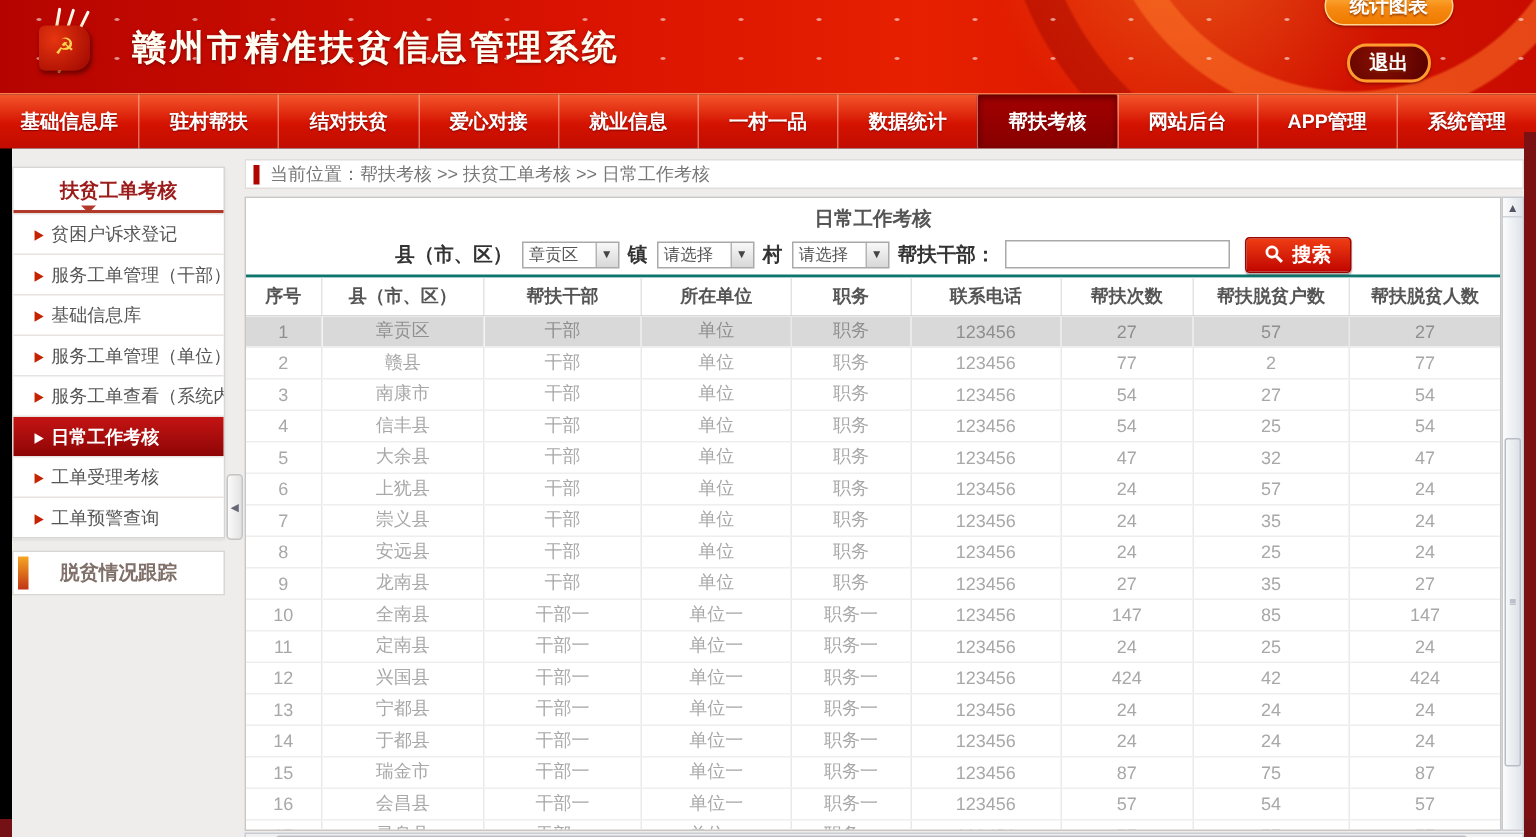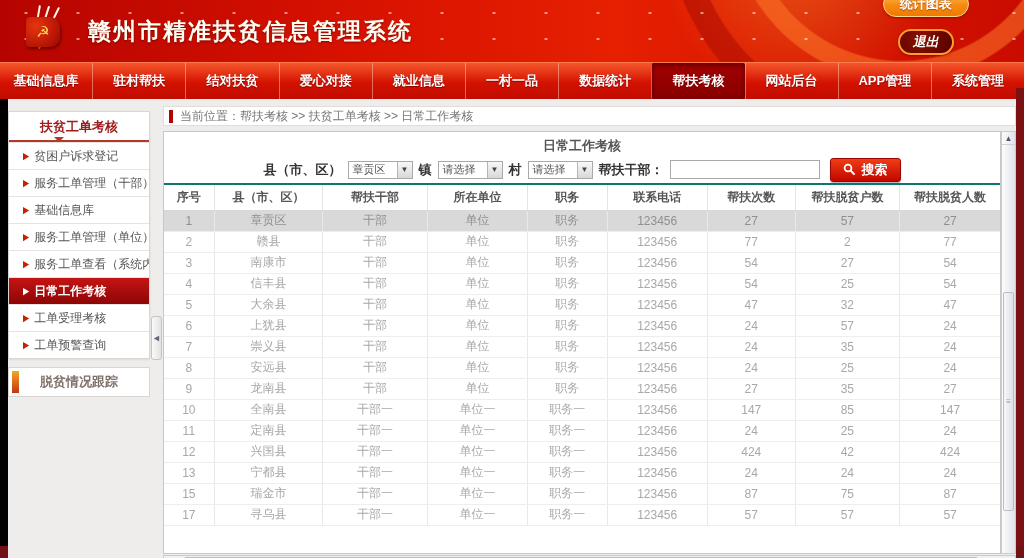--- a/index.html
+++ b/index.html
@@ -32,21 +32,21 @@
   }
   .hdr-title { color:#fffdf2; font-size:23px; font-weight:bold; letter-spacing:2px; margin-left:14px; text-shadow:0 1px 2px rgba(90,0,0,.7); }
   .hdr-right { position:absolute; right:14px; bottom:7px; display:flex; align-items:center; gap:12px;flex-direction:column; }
   .welcome { color:#ffe9ad; font-size:13px; font-weight:bold; text-shadow:0 1px 1px rgba(90,0,0,.8); }
   .pill {
     border:1px solid #ffd890; border-radius:13px; padding:3px 16px; cursor:pointer;
     background:linear-gradient(180deg,#ffc353,#f68a12 55%,#ef7a00);
     color:#fff; font-size:13px; font-weight:bold; text-shadow:0 1px 1px rgba(120,40,0,.6);
     box-shadow:0 1px 2px rgba(80,0,0,.5);
   }
-  .pill.logout { background:radial-gradient(circle at 40% 35%, #8a1000,#560000); border:2px solid #ff9c2e; padding:2px 13px;font-style:italic; }
+  .pill.logout { background:radial-gradient(circle at 40% 35%, #8a1000,#560000); border:2px solid #ff9c2e; padding:2px 13px; }
 
   
   .nav { height:37px; display:flex; background:linear-gradient(180deg,#f4562b,#d41200 55%,#c00c00); border-top:1px solid #ff7a4d; }
   .nav-item {
     flex:1; display:flex; align-items:center; justify-content:center; cursor:pointer;
     color:#fff; font-size:13px; font-weight:bold; text-shadow:0 1px 1px rgba(110,0,0,.8);
     border-left:1px solid rgba(255,220,200,.45); position:relative;
   }
   .nav-item:first-child { border-left:none; }
   .nav-item.active { background:linear-gradient(180deg,#a30000,#870000); box-shadow:inset 0 2px 5px rgba(0,0,0,.45); border-radius:2px; }
@@ -416,29 +416,51 @@
                     <td>宁都县</td>
                     <td>干部一</td>
                     <td>单位一</td>
                     <td>职务一</td>
                     <td>123456</td>
                     <td>24</td>
                     <td>24</td>
                     <td>24</td>
                   </tr>
                   <tr>
+                    <td>14</td>
+                    <td>于都县</td>
+                    <td>干部一</td>
+                    <td>单位一</td>
+                    <td>职务一</td>
+                    <td>123456</td>
+                    <td>24</td>
+                    <td>24</td>
+                    <td>24</td>
+                  </tr>
+                  <tr>
                     <td>15</td>
                     <td>瑞金市</td>
                     <td>干部一</td>
                     <td>单位一</td>
                     <td>职务一</td>
                     <td>123456</td>
                     <td>87</td>
                     <td>75</td>
                     <td>87</td>
+                  </tr>
+                  <tr>
+                    <td>16</td>
+                    <td>会昌县</td>
+                    <td>干部一</td>
+                    <td>单位一</td>
+                    <td>职务一</td>
+                    <td>123456</td>
+                    <td>57</td>
+                    <td>54</td>
+                    <td>57</td>
                   </tr>
                   <tr>
                     <td>17</td>
                     <td>寻乌县</td>
                     <td>干部一</td>
                     <td>单位一</td>
                     <td>职务一</td>
                     <td>123456</td>
                     <td>57</td>
                     <td>57</td>

